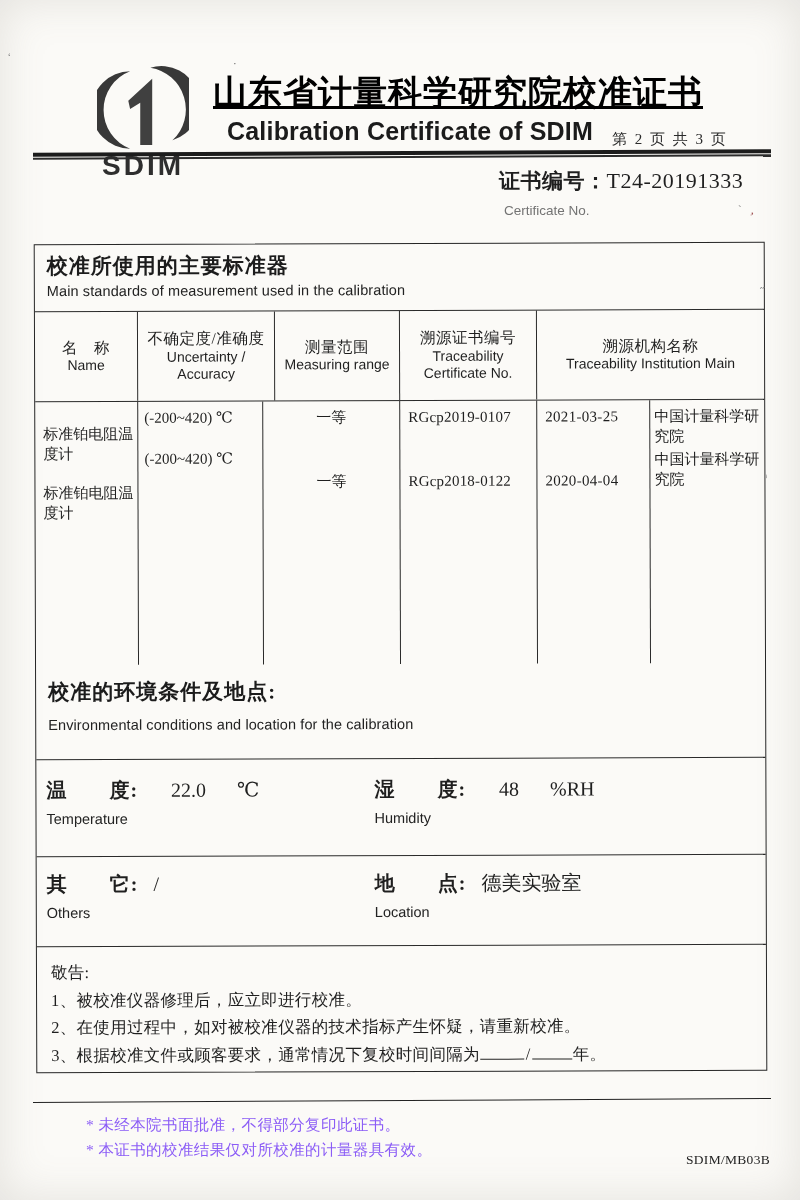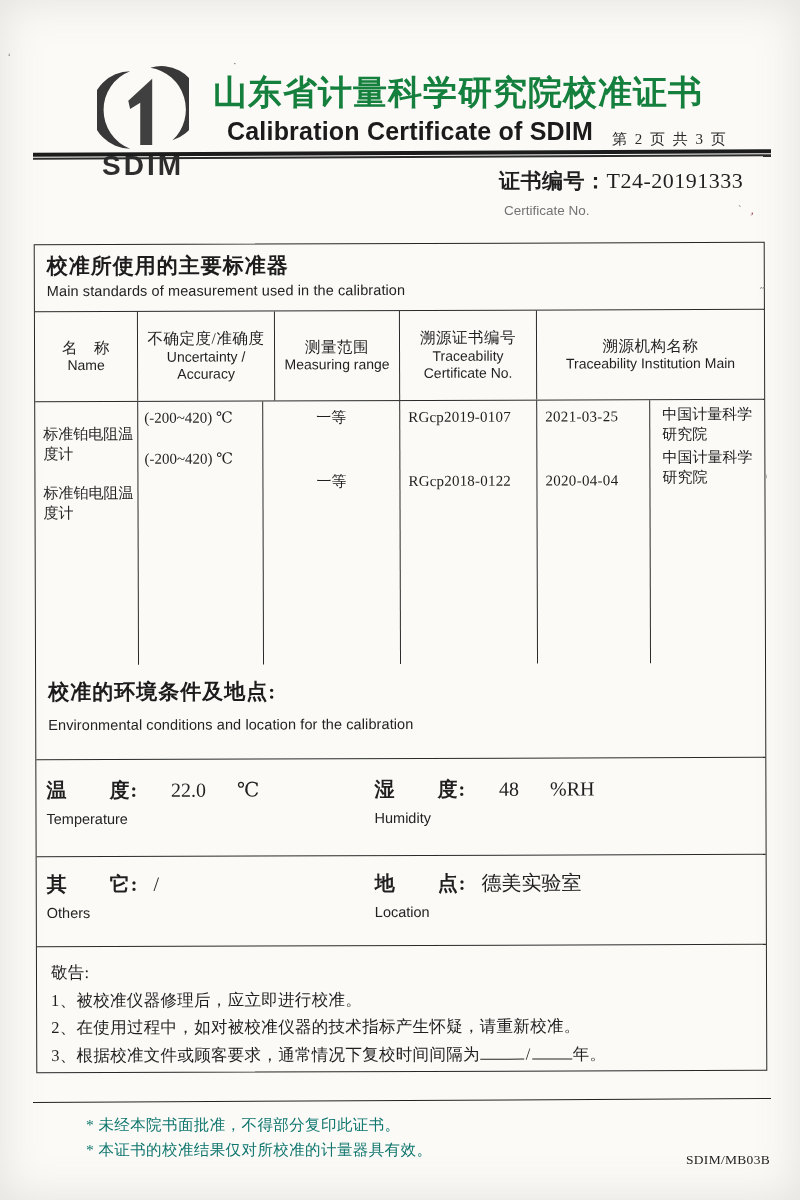--- a/index.html
+++ b/index.html
@@ -17,21 +17,21 @@
     box-shadow:inset 0 0 45px rgba(120,115,105,.18);
   }
   .sans{ font-family:"Liberation Sans","DejaVu Sans",sans-serif; }
 
   
   .logo{ position:absolute; left:76px; top:64px; width:134px; text-align:center; }
   .logo svg{ display:block; margin:0 auto; }
   .logo-text{ font-family:"Liberation Sans","DejaVu Sans",sans-serif;
     font-weight:700; font-size:28px; letter-spacing:3px; color:#2e2e2e; margin-top:-6px; }
   .title-zh{ position:absolute; left:213px; top:70px; font-size:34px; font-weight:700;
-    letter-spacing:1px; color:#15803d; white-space:nowrap; }
+    letter-spacing:1px; color:#000000; white-space:nowrap;text-decoration:underline; }
   .title-en{ position:absolute; left:227px; top:117px; font-size:25px; font-weight:700;
     letter-spacing:.2px; color:#1b1b1b; white-space:nowrap; }
   .page-info{ position:absolute; left:612px; top:130px; font-size:15px; letter-spacing:2px;
     color:#2a2a2a; white-space:nowrap; }
   .header-rule{ position:absolute; left:33px; top:151px; width:738px; height:7px;
     border-top:4px solid #1c1c1c; border-bottom:2px solid #2c2c2c;
     transform:rotate(-0.28deg); }
 
   .certno{ position:absolute; left:499px; top:167px; font-size:21px; white-space:nowrap; }
   .certno .lab{ font-weight:600; letter-spacing:.5px; }
@@ -63,21 +63,21 @@
   .tcol{ border-right:1.3px solid #2a2a2a; }
   .tcol:last-child{ border-right:none; }
   .tcell{ font-size:15px; line-height:1.34; }
   .tcell.r1{ padding-top:6px; min-height:44px; }
   .tcell.r2{ padding-top:3px; }
   .cell-name{ padding-left:8px; padding-right:4px;margin-top:16px; }
   .cell-range{ padding-left:6px; white-space:nowrap; }
   .cell-acc{ text-align:center; }
   .cell-cert{ padding-left:8px; letter-spacing:.2px; }
   .cell-date{ padding-left:8px; letter-spacing:.3px; }
-  .cell-inst{ padding-left:12px; padding-right:2px;font-family:Liberation Mono, monospace; }
+  .cell-inst{ padding-left:4px; padding-right:2px; }
 
   .sec-env{ height:95px; padding:13px 12px 0; border-bottom:1.4px solid #2a2a2a; }
   .sec-env .sec-title-en{ margin-top:11px; }
 
   .cond-row{ display:flex; border-bottom:1.4px solid #2a2a2a; }
   .row-temp{ height:97px; padding-top:17px; }
   .row-other{ height:90px; padding-top:14px; }
   .cond-left{ flex:0 0 310px; padding-left:10px; }
   .cond-right{ flex:1; padding-left:28px; }
   .cond-line{ font-size:20px; white-space:nowrap; }
@@ -91,21 +91,21 @@
     letter-spacing:.3px; }
   .blank{ display:inline-block; width:44px; border-bottom:1.4px solid #222;
     height:1.05em; vertical-align:baseline; }
   .blank.b2{ width:40px; }
   .slash{ margin:0 2px; }
 
   
   .footer-rule{ position:absolute; left:33px; top:1100px; width:738px;
     border-top:1.8px solid #222; transform:rotate(-0.3deg); }
   .footnotes{ position:absolute; left:86px; top:1112px; font-size:15.5px;
-    line-height:1.62; letter-spacing:.4px; color:#0f766e; }
+    line-height:1.62; letter-spacing:.4px; color:#8b5cf6; }
   .form-code{ position:absolute; left:686px; top:1152px; font-size:13.5px;
     letter-spacing:.3px; color:#242424; }
 
   .artifact{ position:absolute; pointer-events:none; line-height:1; }
 </style>
 </head>
 <body>
 
 <div class="sheet">
 

